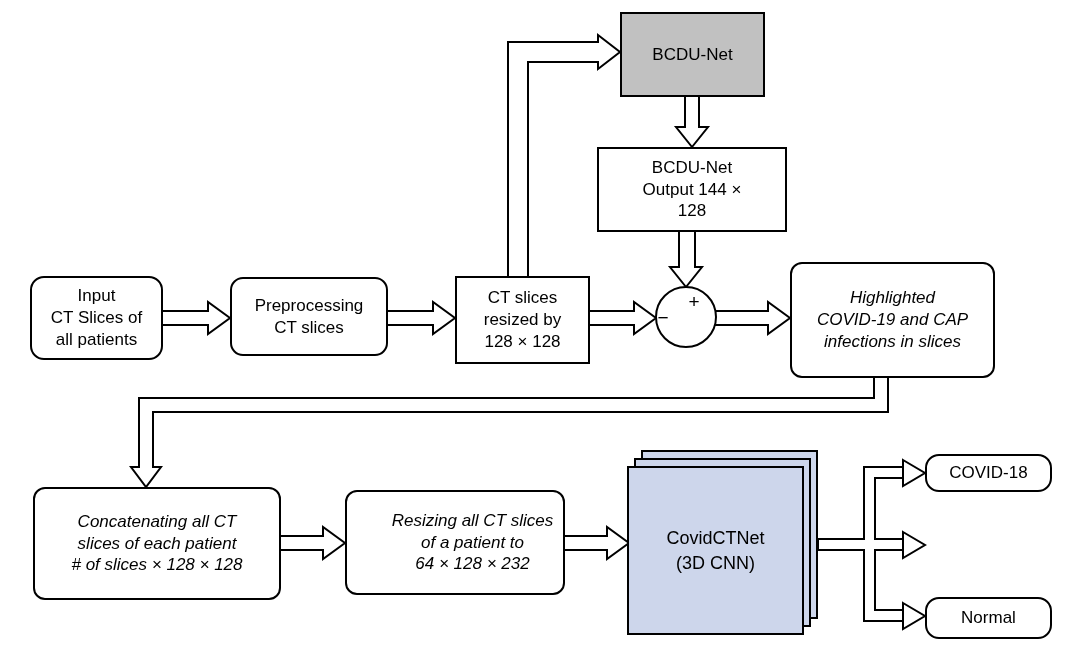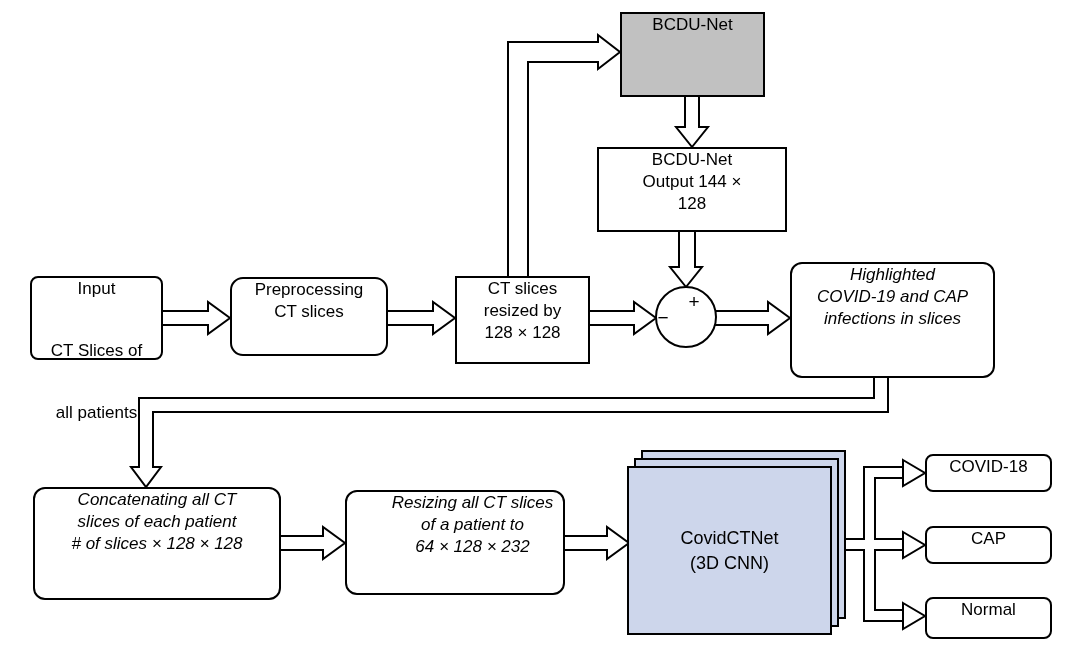--- a/index.html
+++ b/index.html
@@ -23,34 +23,34 @@
     z-index: 1;
   }
   .box {
     position: absolute;
     box-sizing: border-box;
     border: 2px solid #000000;
     background: #ffffff;
     display: flex;
     flex-direction: column;
     align-items: center;
-    justify-content: flex-start;
+    justify-content: center;
     text-align: center;
     font-size: 17px;
     line-height: 1.28;
     z-index: 2;
   }
   .box span { display: block; }
-  .rounded  { border-radius: 8px; gap: 40px; }
+  .rounded  { border-radius: 14px; }
   .rounded-lg { border-radius: 12px; font-style: italic; }
   .gray-fill { background: #c1c1c1; }
   .cnn-layer {
     position: absolute;
     box-sizing: border-box;
-    width: 205px;
+    width: 177px;
     height: 169px;
     border: 2px solid #000000;
     background: #cdd6eb;
     z-index: 2;
   }
   .cnn-front {
     display: flex;
     flex-direction: column;
     align-items: center;
     justify-content: center;
@@ -144,21 +144,18 @@
   <div class="cnn-layer" style="left:634px; top:458px;"></div>
   <div class="cnn-layer cnn-front" style="left:627px; top:466px;">
     <span>CovidCTNet</span>
     <span>(3D CNN)</span>
   </div>
 
   <div class="box rounded" style="left:925px; top:454px; width:127px; height:38px;">
     <span>COVID-18</span>
   </div>
 
-  <div class="box rounded" style="left:925px; top:526px; width:127px; height:38px;">
-    <span>CAP</span>
-  </div>
 
   <div class="box rounded" style="left:925px; top:597px; width:127px; height:42px;">
     <span>Normal</span>
   </div>
 
 </div>
 
 </body></html>

